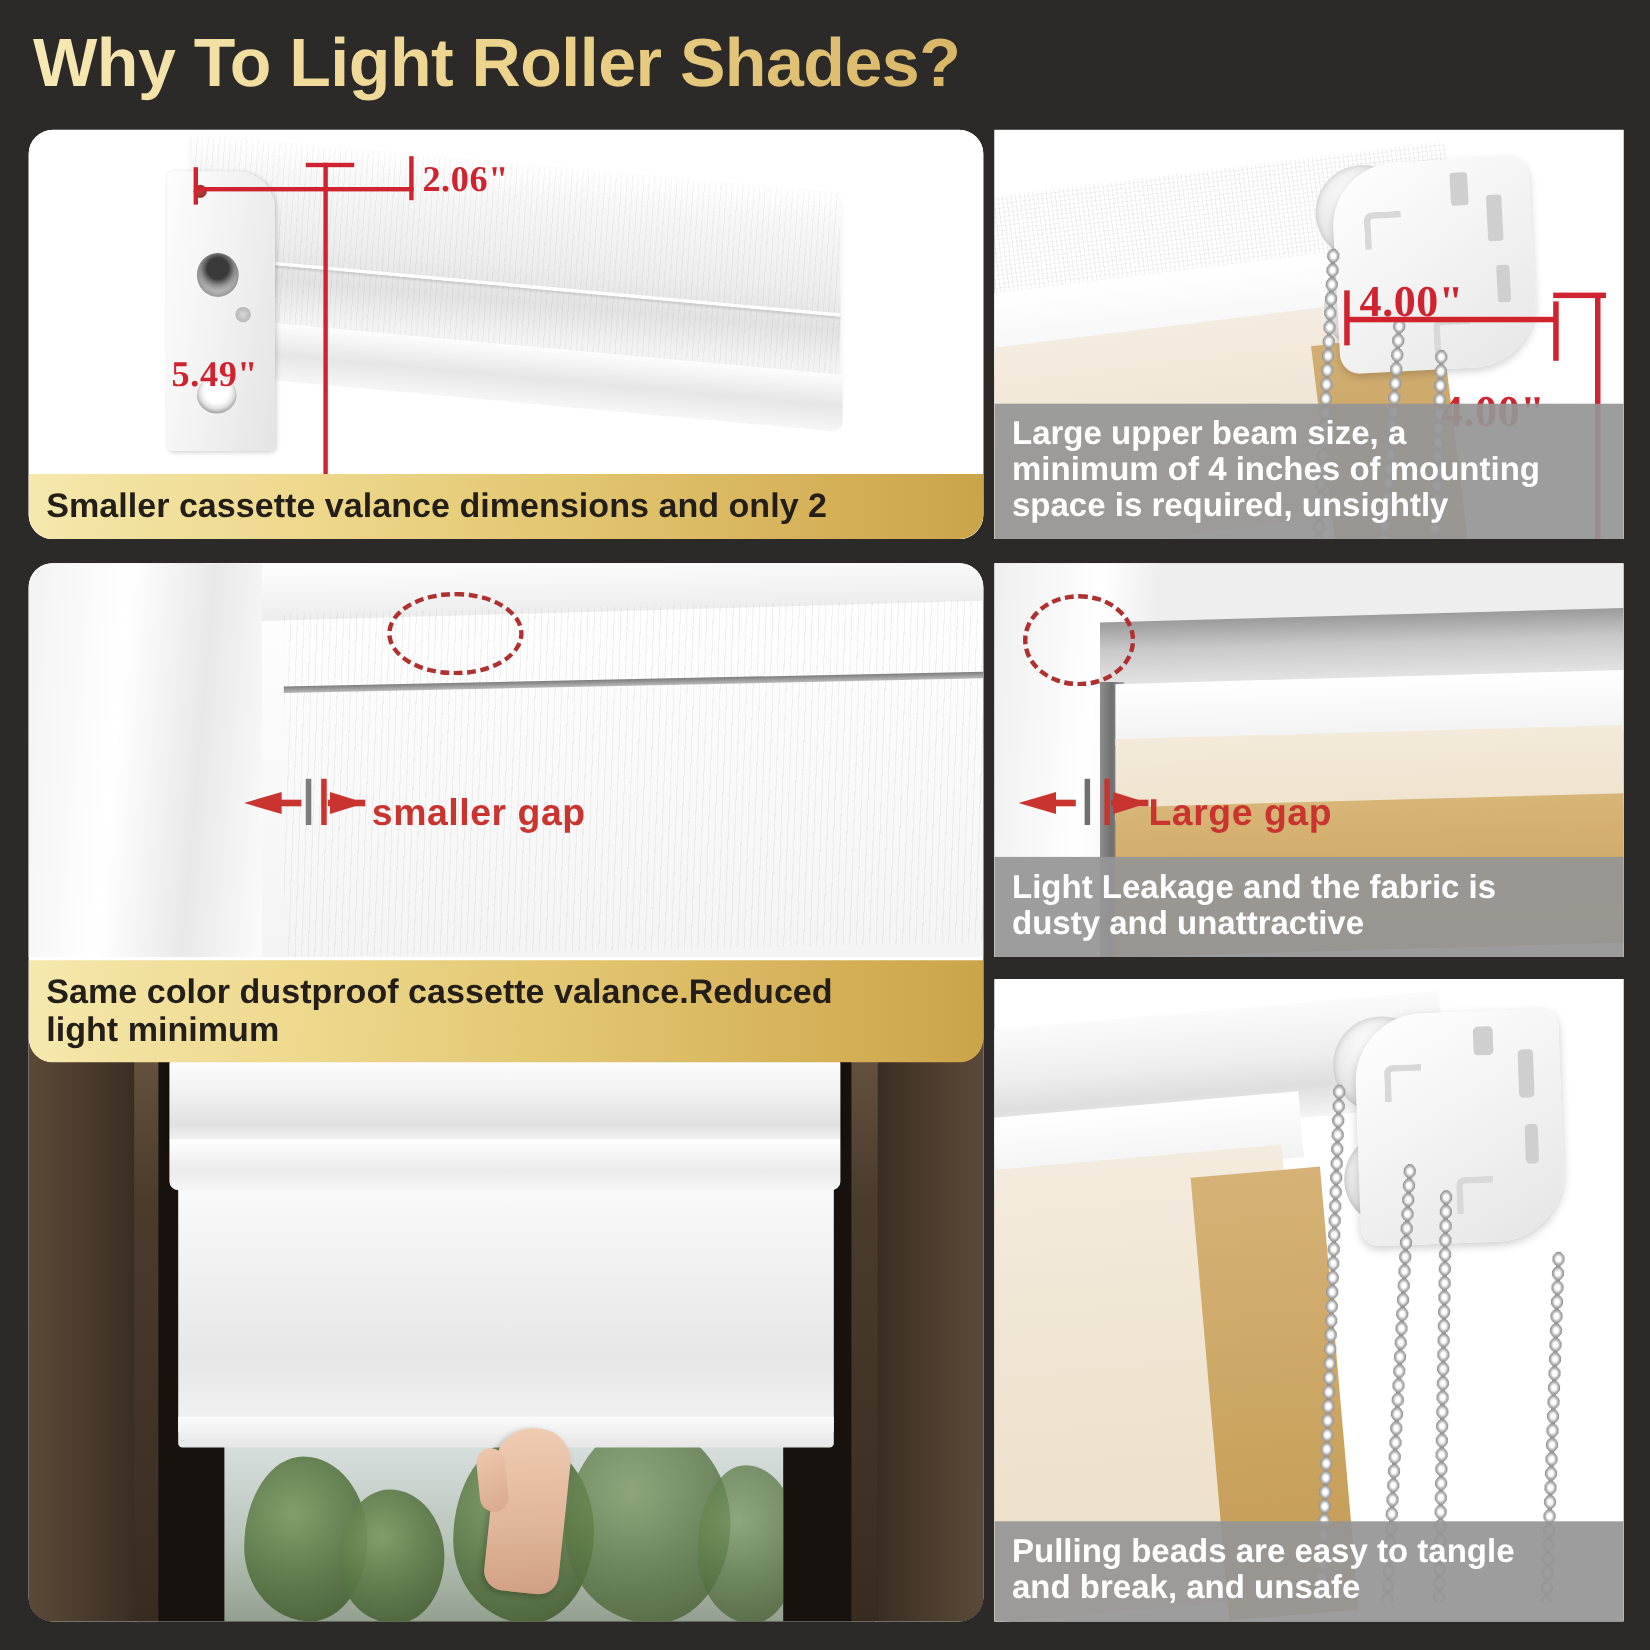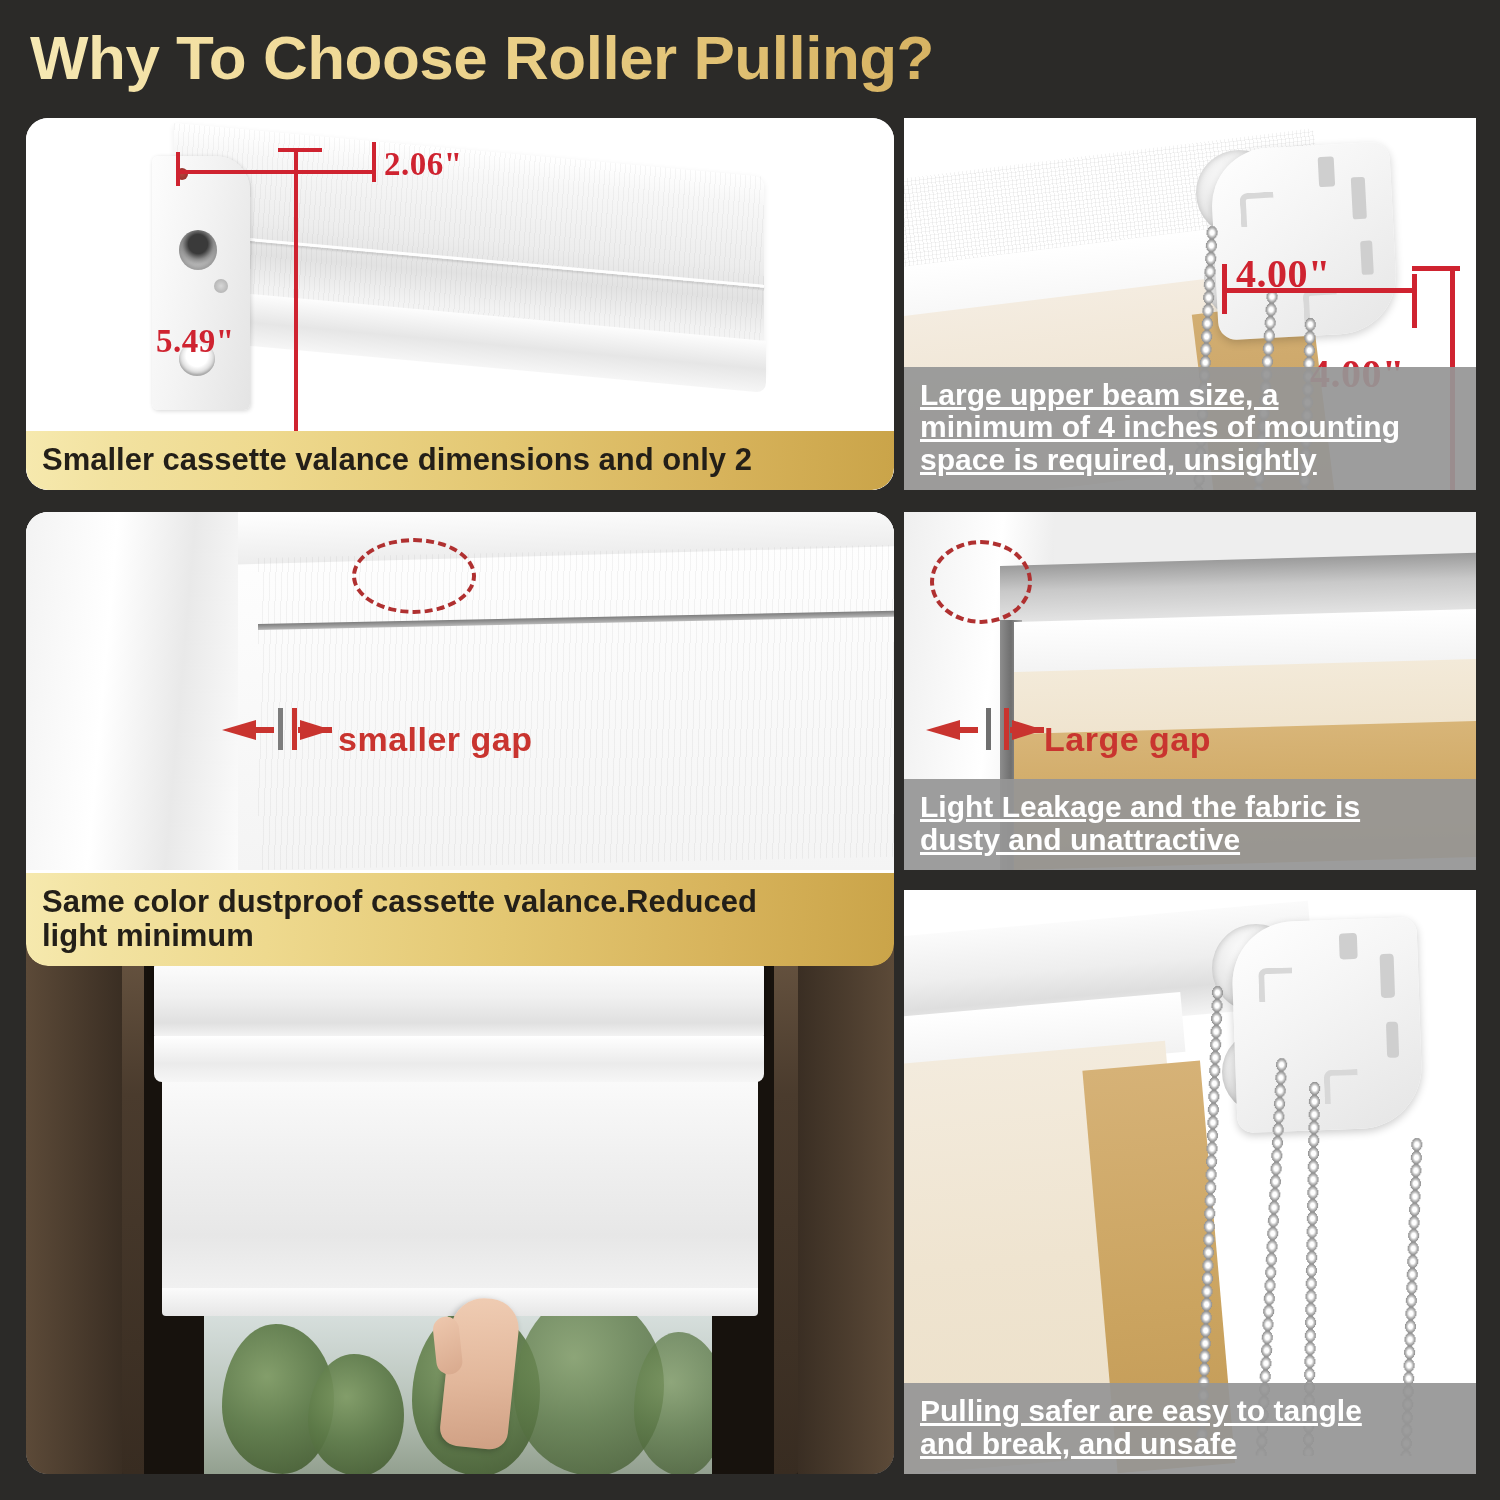--- a/index.html
+++ b/index.html
@@ -56,21 +56,20 @@
        #f6e9ae 0%, #f2e2a0 10%, #eed98e 28%, #e3c772 55%, #d7b35b 80%, #caa449 100%);
     color: #231f18;
     font-size: 31px;
     border-bottom-left-radius: 22px;
     border-bottom-right-radius: 22px;
   }
   .cap.gray {
     background: rgba(150,150,150,0.93);
     color: #ffffff;
     font-size: 30px;
-    text-decoration: underline;
   }
   .cap .ln { display: block; white-space: nowrap; }
 
   
   .scene { position: absolute; inset: 0; }
 
   
   .p1 .bg { position:absolute; inset:0; background:#ffffff; }
   .v-body {
     position: absolute; left: 148px; top: 32px;
@@ -357,21 +356,21 @@
     position:absolute; width:34px; height:34px;
     border-left:6px solid #d8d8d8; border-top:6px solid #d8d8d8;
     border-radius:8px 0 0 0;
   }
 </style>
 </head>
 <body>
 
 <div class="page">
 
-  <div class="title">Why To Choose Roller Pulling?</div>
+  <div class="title">Why To Light Roller Shades?</div>
 
   <div class="grid">
 
     <div class="panel left p1">
       <div class="scene">
         <div class="bg"></div>
 
         <div class="v-body">
           <div class="v-streaks"></div>
         </div>
@@ -546,19 +545,19 @@
           <div class="glyph-hook" style="left:88px; top:150px;"></div>
         </div>
 
         <div class="beadchain" style="left:300px; top:96px; height:470px; transform:rotate(2deg);"></div>
         <div class="beadchain" style="left:362px; top:168px; height:398px; transform:rotate(3deg);"></div>
         <div class="beadchain" style="left:402px; top:192px; height:374px; transform:rotate(1deg);"></div>
         <div class="beadchain" style="left:502px; top:248px; height:318px; transform:rotate(2deg);"></div>
       </div>
 
       <div class="cap gray">
-        <span class="ln">Pulling safer are easy to tangle</span>
+        <span class="ln">Pulling beads are easy to tangle</span>
         <span class="ln">and break, and unsafe</span>
       </div>
     </div>
 
   </div>
 </div>
 
 </body></html>

